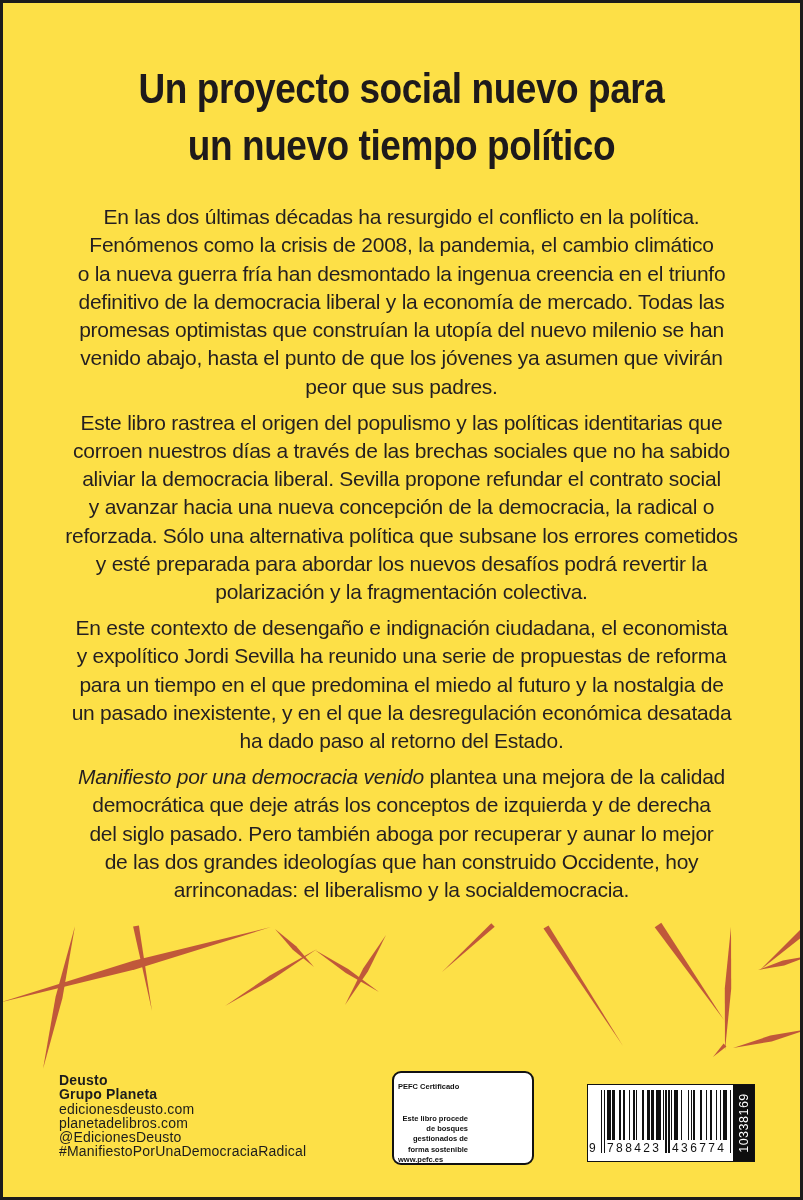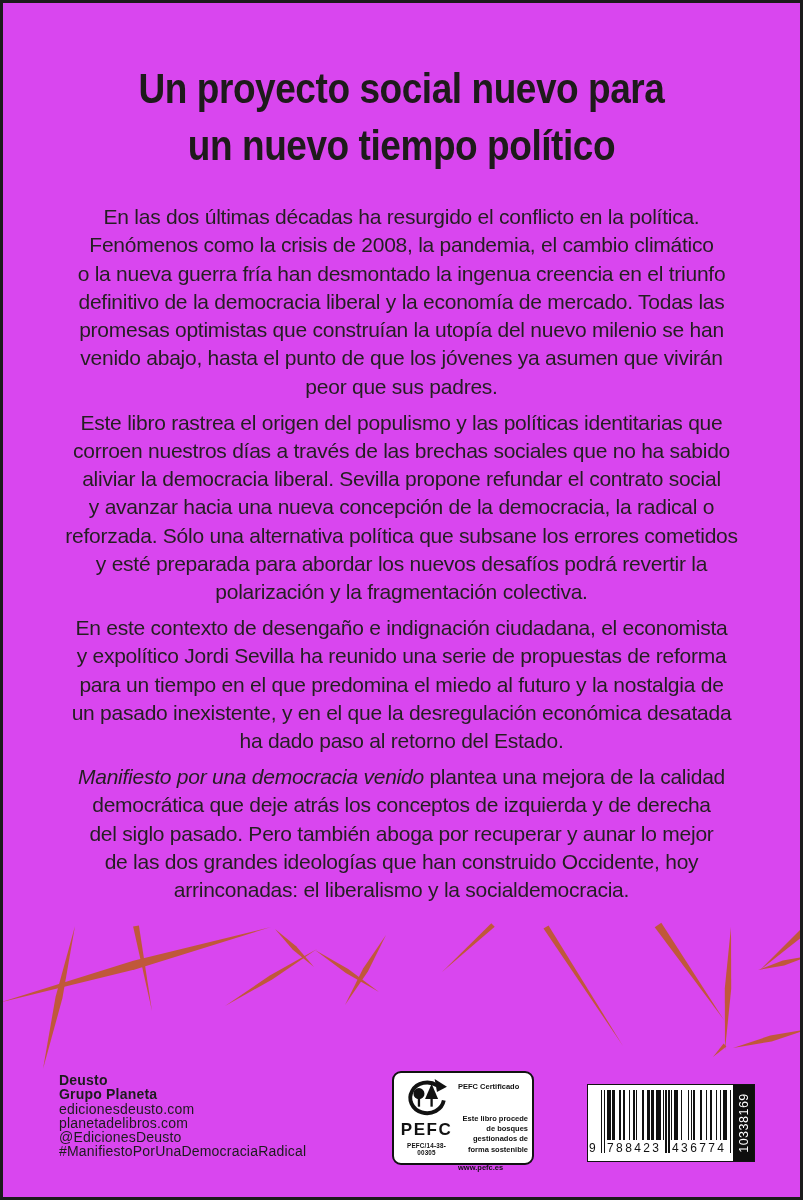--- a/index.html
+++ b/index.html
@@ -1,18 +1,18 @@
 <!DOCTYPE html>
 <html><head>
 <meta charset="utf-8">
 <style>
   html,body{margin:0;padding:0;background:#ffffff;}
   .cover{
     position:relative;width:803px;height:1200px;box-sizing:border-box;
-    background:#d946ef;border:3px solid #1b1b1b;overflow:hidden;
+    background:#fde047;border:3px solid #1b1b1b;overflow:hidden;
     font-family:"Liberation Sans","DejaVu Sans",sans-serif;color:#241f21;
   }
   .title{margin:57px 0 29px;text-align:center;font-weight:bold;
     font-size:43px;line-height:57px;color:#1e1a1b;}
   .title .tline{transform:scaleX(0.86);transform-origin:50% 50%;letter-spacing:-0.5px;}
   .synopsis{width:710px;margin:0 auto;text-align:center;
     font-size:21px;line-height:28.3px;letter-spacing:-0.25px;color:#241f21;}
   .synopsis p{margin:0 0 7.5px;white-space:pre-line;}
   .synopsis .rest{display:block;white-space:pre-line;}
   .strokes{position:absolute;left:0;top:915px;pointer-events:none;}
@@ -22,21 +22,21 @@
   .pefc{position:absolute;left:389px;top:1068px;width:142px;height:94px;
     box-sizing:border-box;border:2.5px solid #121212;border-radius:9px;
     background:#fff;display:flex;}
   .pefc-left{width:66px;padding:5px 0 0 5px;text-align:center;}
   .pefc-left svg{display:block;margin:0 auto;}
   .pefc-word{font-size:17px;font-weight:bold;letter-spacing:1.5px;color:#111;margin-top:0;}
   .pefc-lic{font-size:6.3px;font-weight:bold;letter-spacing:0.2px;color:#111;margin-top:2px;}
   .pefc-right{flex:1;padding:9px 4px 16px 4px;font-size:7.5px;font-weight:bold;
     color:#111;line-height:1.35;text-align:left;}
   .pefc-claim{margin-top:22px;width:70px;text-align:right;}
-  .pefc-url{margin-top:8px;}
+  .pefc-url{margin-top:0;}
   .barcode{position:absolute;left:584px;top:1081px;width:168px;height:78px;
     box-sizing:border-box;border:1.5px solid #121212;background:#fff;display:flex;}
   .bars{flex:1;overflow:hidden;}
   .bars svg{display:block;margin:5px auto 0;}
   .strip{width:21px;background:#0e0e0e;display:flex;align-items:center;justify-content:center;}
   .strip span{transform:rotate(-90deg);color:#ffffff;font-size:12.5px;
     letter-spacing:0.5px;white-space:nowrap;}
 </style>
 </head>
 <body>
@@ -95,32 +95,20 @@
   <div class="publisher">
     <div class="bold">Deusto</div>
     <div class="bold">Grupo Planeta</div>
     <div>edicionesdeusto.com</div>
     <div>planetadelibros.com</div>
     <div>@EdicionesDeusto</div>
     <div>#ManifiestoPorUnaDemocraciaRadical</div>
   </div>
 
   <div class="pefc">
-    <div class="pefc-left">
-      <svg width="46" height="42" viewBox="0 0 60 52">
-        <path d="M43.2,8.4 A22,20 0 1 0 51.9,27.9" fill="none" stroke="#111" stroke-width="5"></path>
-        <polygon points="40,0 56,10 43,17" fill="#111"></polygon>
-        <circle cx="19.5" cy="19" r="7.2" fill="#111"></circle>
-        <rect x="18" y="24" width="3" height="12" fill="#111"></rect>
-        <polygon points="36,6 27.5,26 44.5,26" fill="#111"></polygon>
-        <rect x="34.5" y="26" width="3" height="10" fill="#111"></rect>
-      </svg>
-      <div class="pefc-word">PEFC</div>
-      <div class="pefc-lic">PEFC/14-38-00305</div>
-    </div>
     <div class="pefc-right">
       <div>PEFC Certificado</div>
       <div class="pefc-claim">Este libro procede de bosques gestionados de forma sostenible</div>
       <div class="pefc-url">www.pefc.es</div>
     </div>
   </div>
 
   <div class="barcode">
     <div class="bars">
       <svg id="ean-svg" width="146" height="64" viewBox="-13 0 146 64" shape-rendering="crispEdges">

